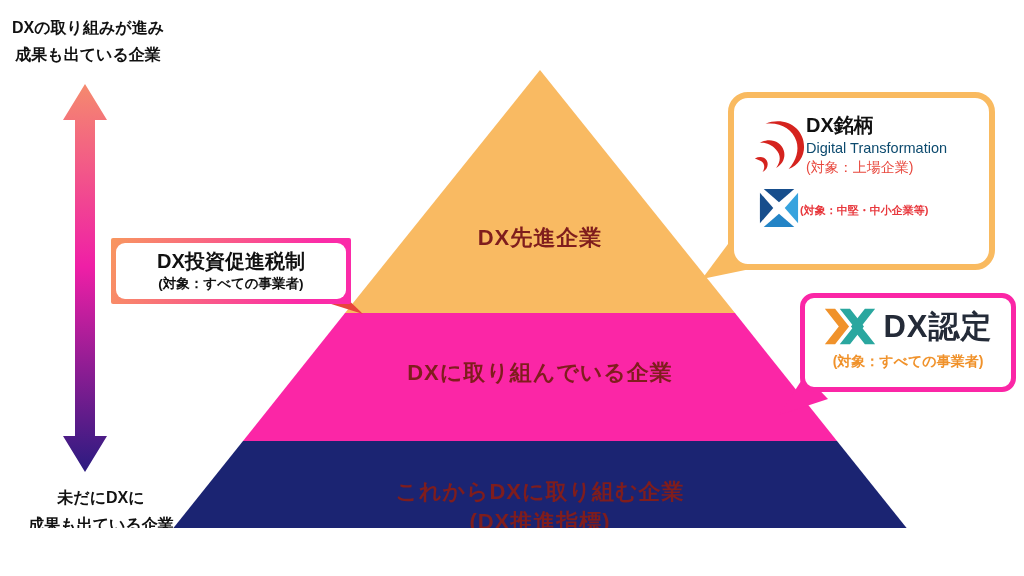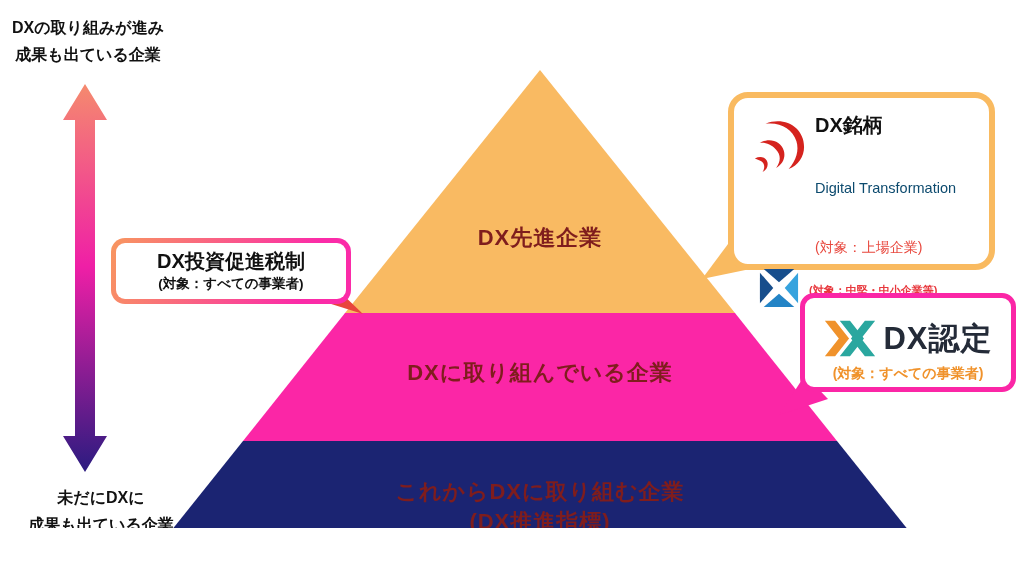--- a/index.html
+++ b/index.html
@@ -37,21 +37,21 @@
     line-height: 1.35;
   }
   .tier-label-top { left: 340px; top: 223px; width: 400px; }
   .tier-label-mid { left: 290px; top: 358px; width: 500px; }
   .tier-label-bottom { left: 240px; top: 477px; width: 600px; }
 
   
   .tax-callout {
     left: 111px; top: 238px; width: 240px; height: 66px;
     background: linear-gradient(110deg, #F8975F 0%, #FB2BA8 80%);
-    border-radius: 14px;
+    border-radius: 2px;
     padding: 5px;
   }
   .tax-callout-inner {
     width: 100%; height: 100%;
     background: #ffffff;
     border-radius: 9px;
     display: flex; flex-direction: column;
     align-items: center; justify-content: center;
   }
   .tax-callout-title { font-size: 20px; font-weight: bold; color: #111111; line-height: 1.1; }
@@ -60,39 +60,39 @@
   
   .stocks-bubble {
     left: 728px; top: 92px; width: 267px; height: 178px;
     background: #ffffff;
     border: 6px solid #F9BA60;
     border-radius: 20px;
     padding: 16px 10px 10px 18px;
   }
   .brand-row { display: flex; align-items: flex-start; }
   .brand-row-2 { margin-top: 12px; align-items: center; }
-  .brand-text { margin-left: 9px; display: flex; flex-direction: column; gap: 40px; }
+  .brand-text { display: flex; flex-direction: column; }
   .meigara-title { font-size: 20px; font-weight: bold; color: #111111; line-height: 1.15; }
   .meigara-sub { font-size: 14.5px; color: #0c4a6e; margin-top: 4px; line-height: 1.1; }
   .meigara-target { font-size: 14px; font-weight: normal; color: #E8483E; margin-top: 3px; line-height: 1.1; }
   .selection-title {
     font-family: "Liberation Serif", "DejaVu Serif", serif;
     font-size: 27px; color: #1c1c1c; line-height: 1.05; letter-spacing: 1px;
   }
   .selection-target { font-size: 11px; font-weight: bold; color: #E8383D; margin-top: 4px; }
   .brand-logo { flex: 0 0 auto; }
   .selection-indent { margin-left: 6px; }
 
   
   .cert-bubble {
     left: 800px; top: 293px; width: 216px; height: 99px;
     background: #ffffff;
     border: 5px solid #FB26A6;
     border-radius: 14px;
-    padding-top: 19px;
+    padding-top: 7px;
     display: flex; flex-direction: column; align-items: center;
   }
   .cert-row { display: flex; align-items: center; }
   .cert-title {
     font-size: 31px; font-weight: 800; color: #242B38;
     letter-spacing: 1px; margin-left: 6px; line-height: 1.0;
   }
   .cert-target { font-size: 14px; font-weight: bold; color: #F0922B; margin-top: 5px; }
 </style>
 </head>

